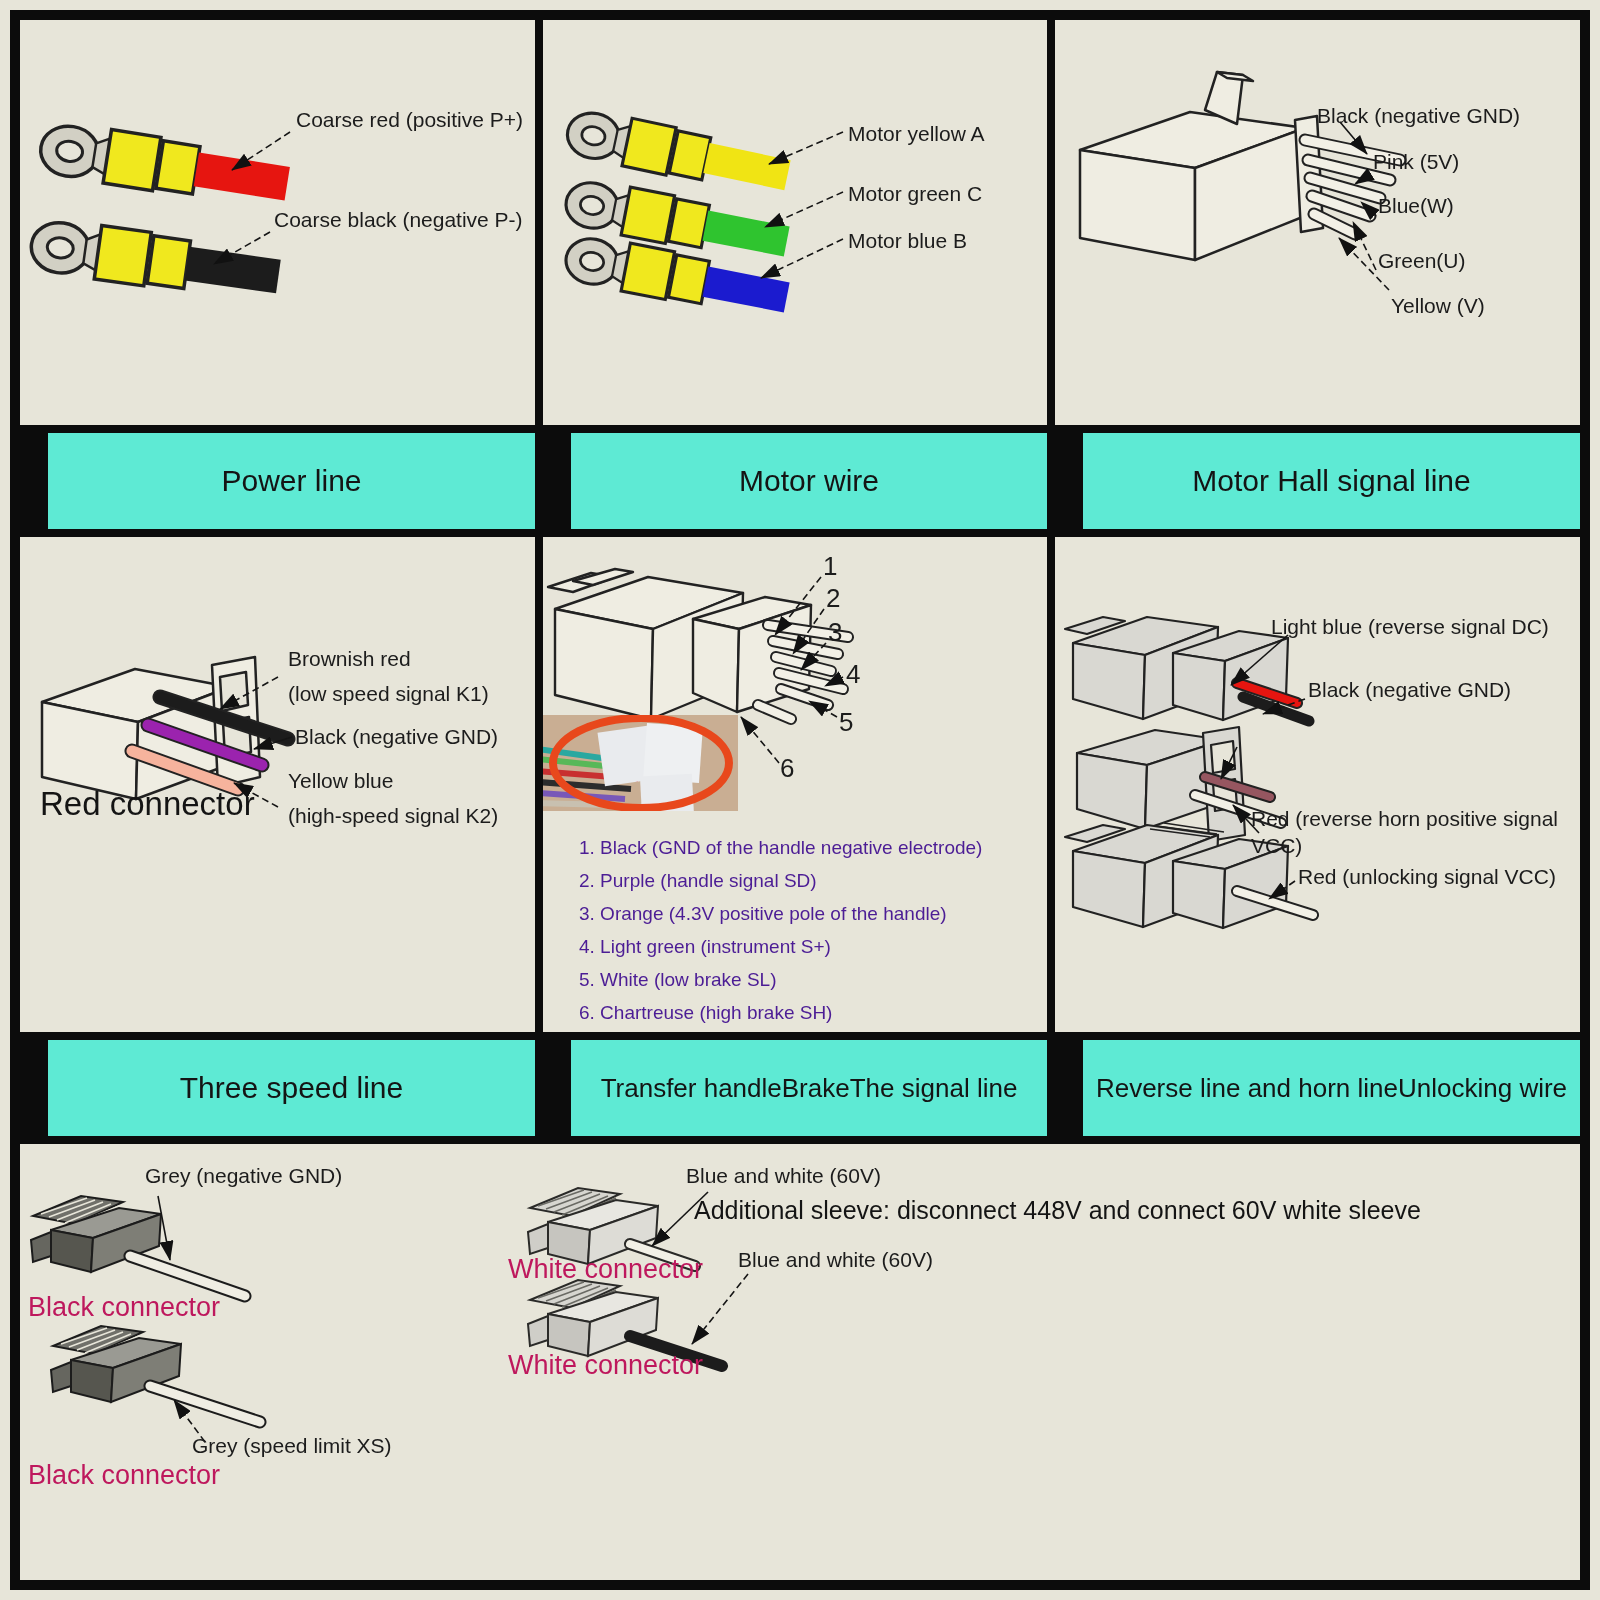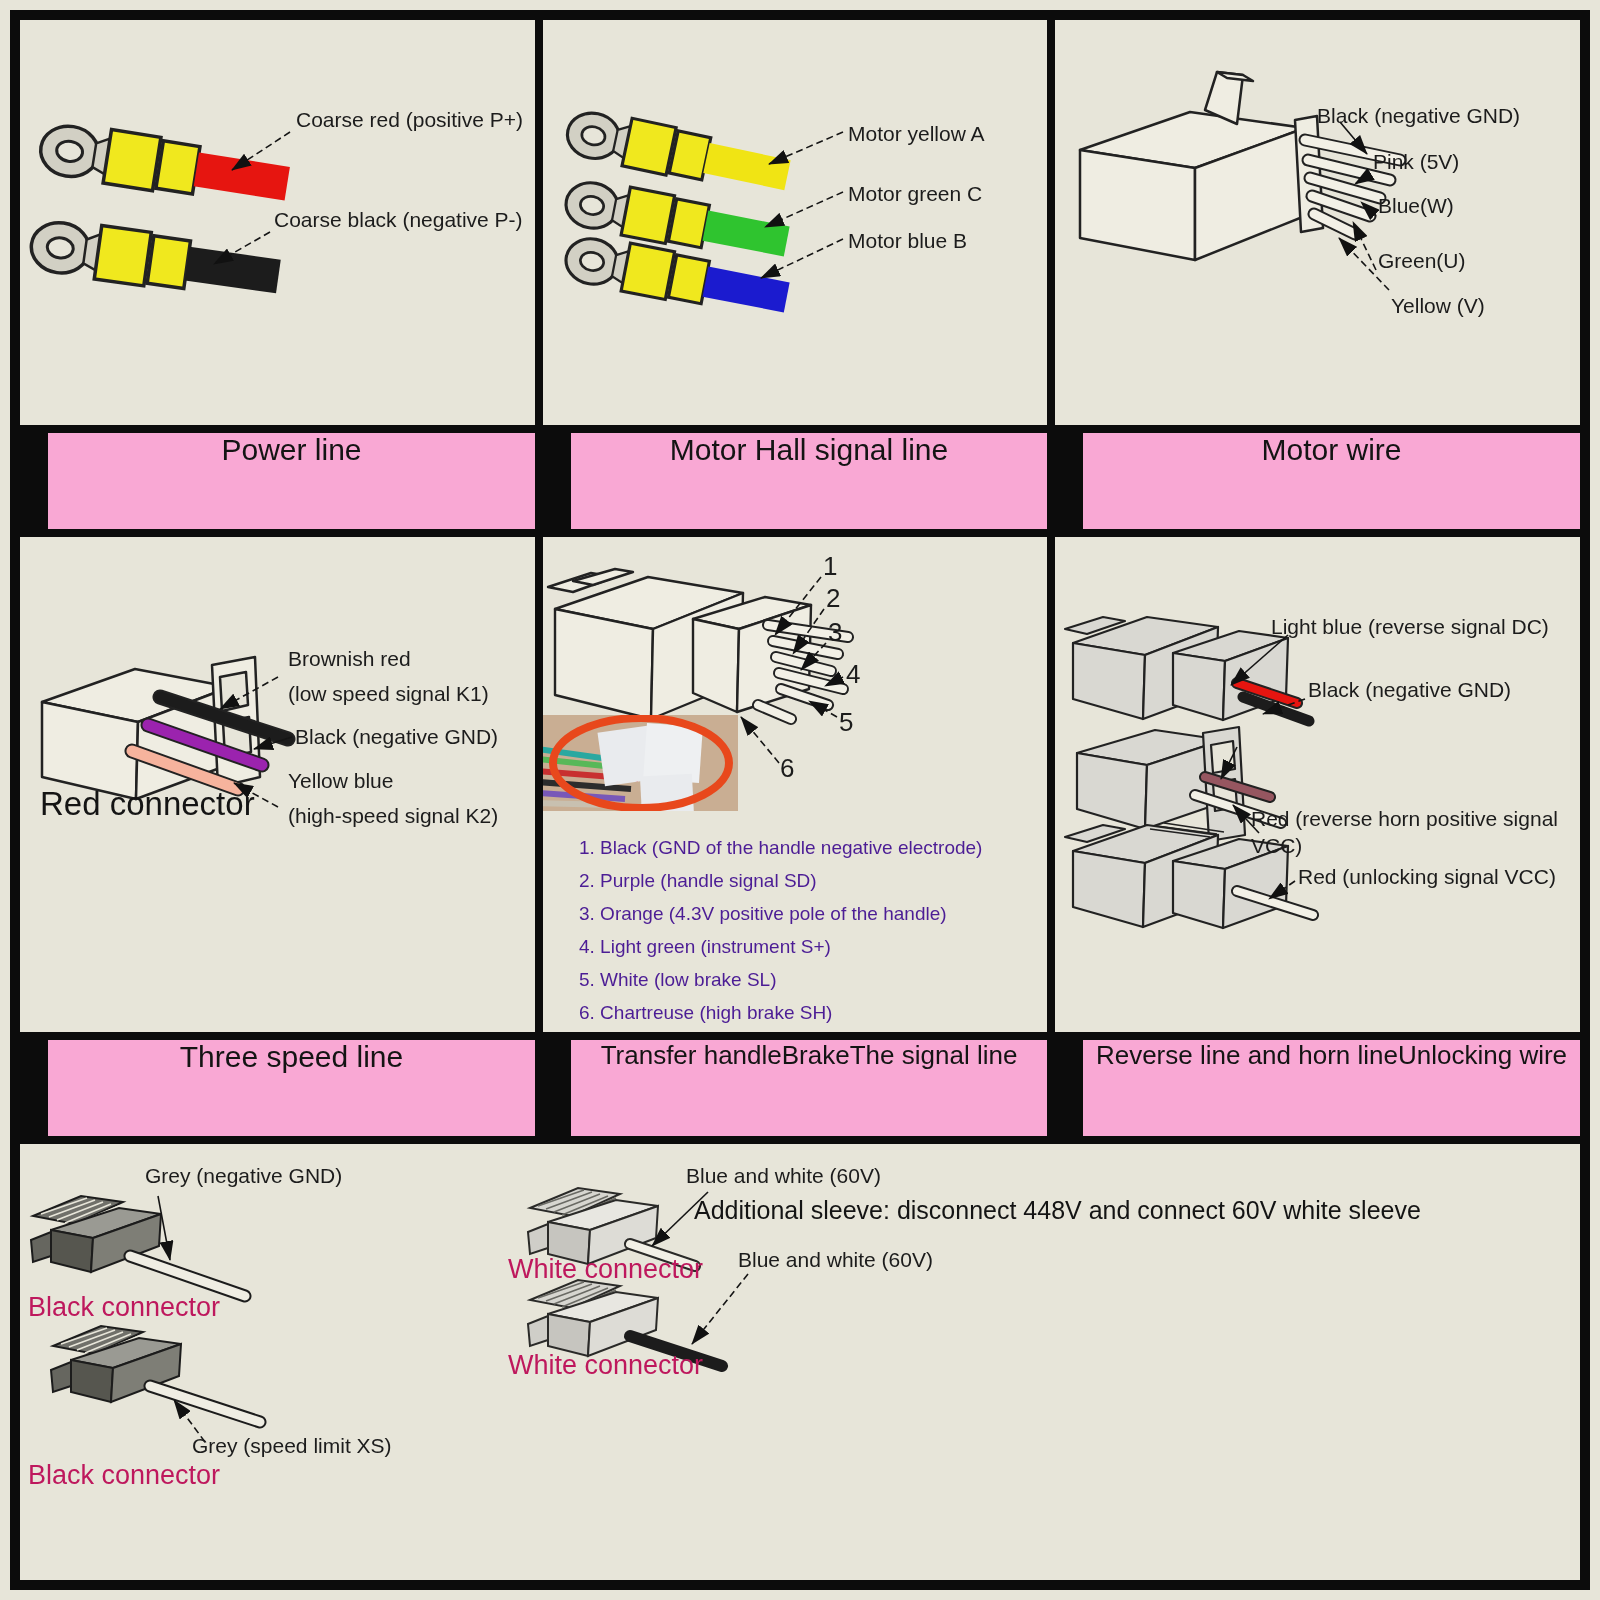--- a/index.html
+++ b/index.html
@@ -18,21 +18,21 @@
     background:#0c0c0c;
   }
   .grid{
     display:grid;width:1560px;height:1560px;
     grid-template-columns:515px 504px 525px;
     grid-template-rows:405px 96px 495px 96px 436px;
     gap:8px;background:#0c0c0c;
   }
   .cell{background:#e7e5d9;position:relative;overflow:hidden;}
   .tcell{
-    background:#f9a8d4;display:flex;justify-content:center;
+    background:#5eead4;display:flex;align-items:center;justify-content:center;
     font-size:30px;color:#141414;margin-left:28px;
   }
   .tcell.sub{font-size:26px;}
   .gap38{}
   .gap24{}
   .span3{grid-column:1 / span 3;}
   .lbl{position:absolute;font-size:21px;line-height:1.3;white-space:nowrap;color:#1c1c1c;}
   .lbl.wrap{white-space:normal;}
   .cap{position:absolute;font-size:27px;color:#be185d;}
   .bigcap{position:absolute;font-size:33px;color:#141414;}
@@ -156,24 +156,24 @@
     <div class="lbl" style="left:318px;top:128px">Pink (5V)</div>
     <div class="lbl" style="left:323px;top:172px">Blue(W)</div>
     <div class="lbl" style="left:323px;top:227px">Green(U)</div>
     <div class="lbl" style="left:336px;top:272px">Yellow (V)</div>
   </div>
 
   <div class="tcell">
         <span>Power line</span>
       </div>
   <div class="tcell">
-        <span>Motor Hall signal line</span>
+        <span>Motor wire</span>
       </div>
   <div class="tcell">
-        <span>Motor wire</span>
+        <span>Motor Hall signal line</span>
       </div>
 
   <div class="cell">
     <svg class="art" width="515" height="495" viewBox="0 0 515 495">
       <defs>
         <marker id="m4" markerWidth="20" markerHeight="14" refX="19" refY="7" orient="auto" markerUnits="userSpaceOnUse">
           <path d="M0,0 L20,7 L0,14 z" fill="#111"></path>
         </marker>
       </defs>
       <g fill="#efede2" stroke="#222" stroke-width="2.5" stroke-linejoin="round">

